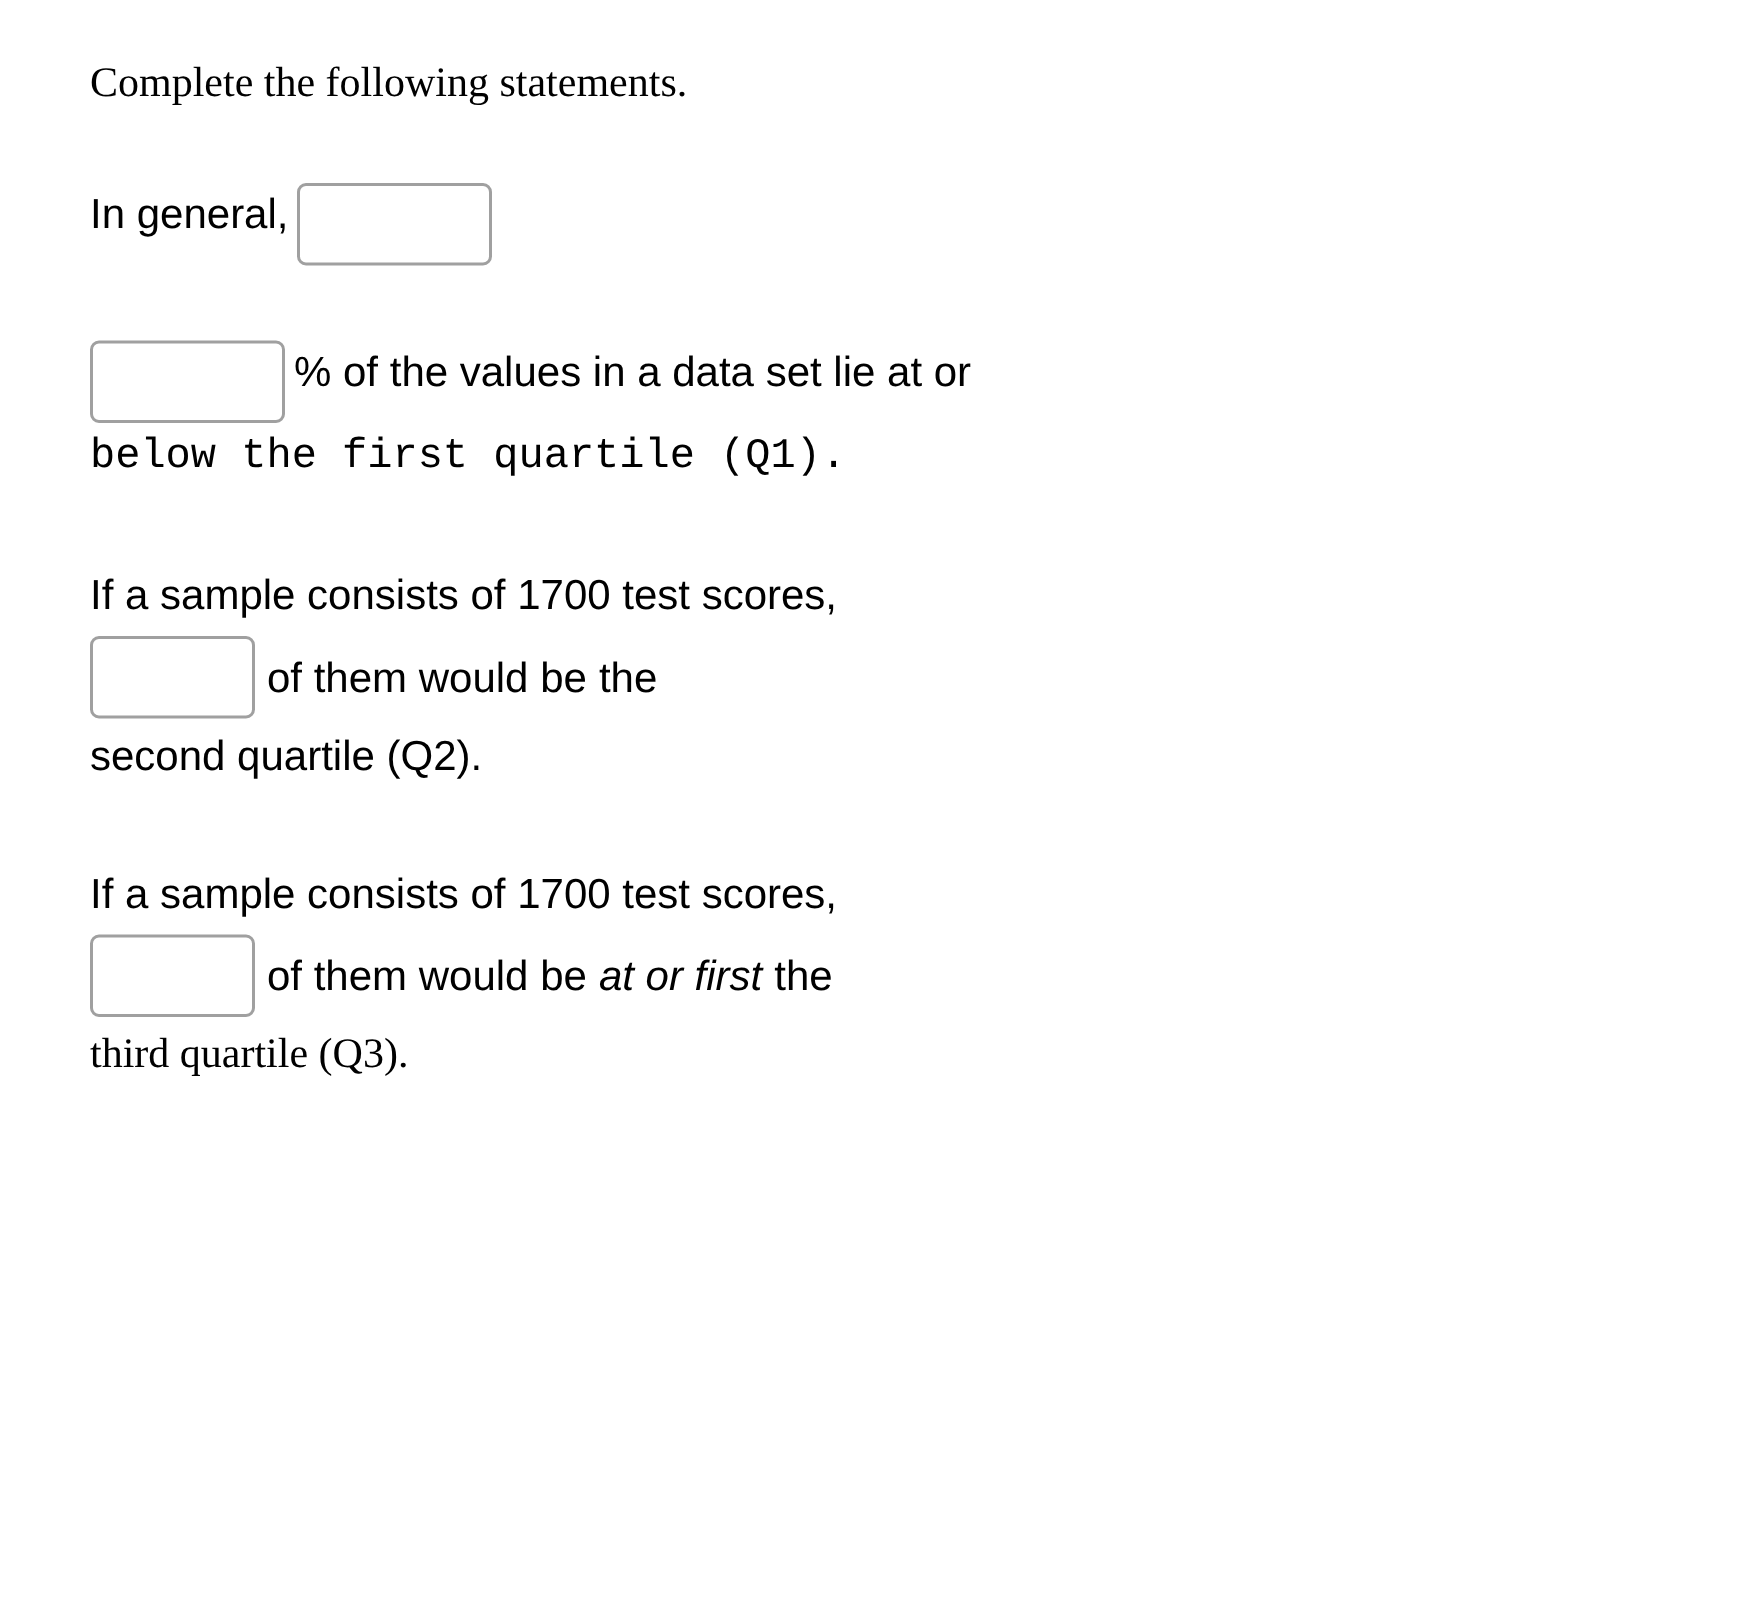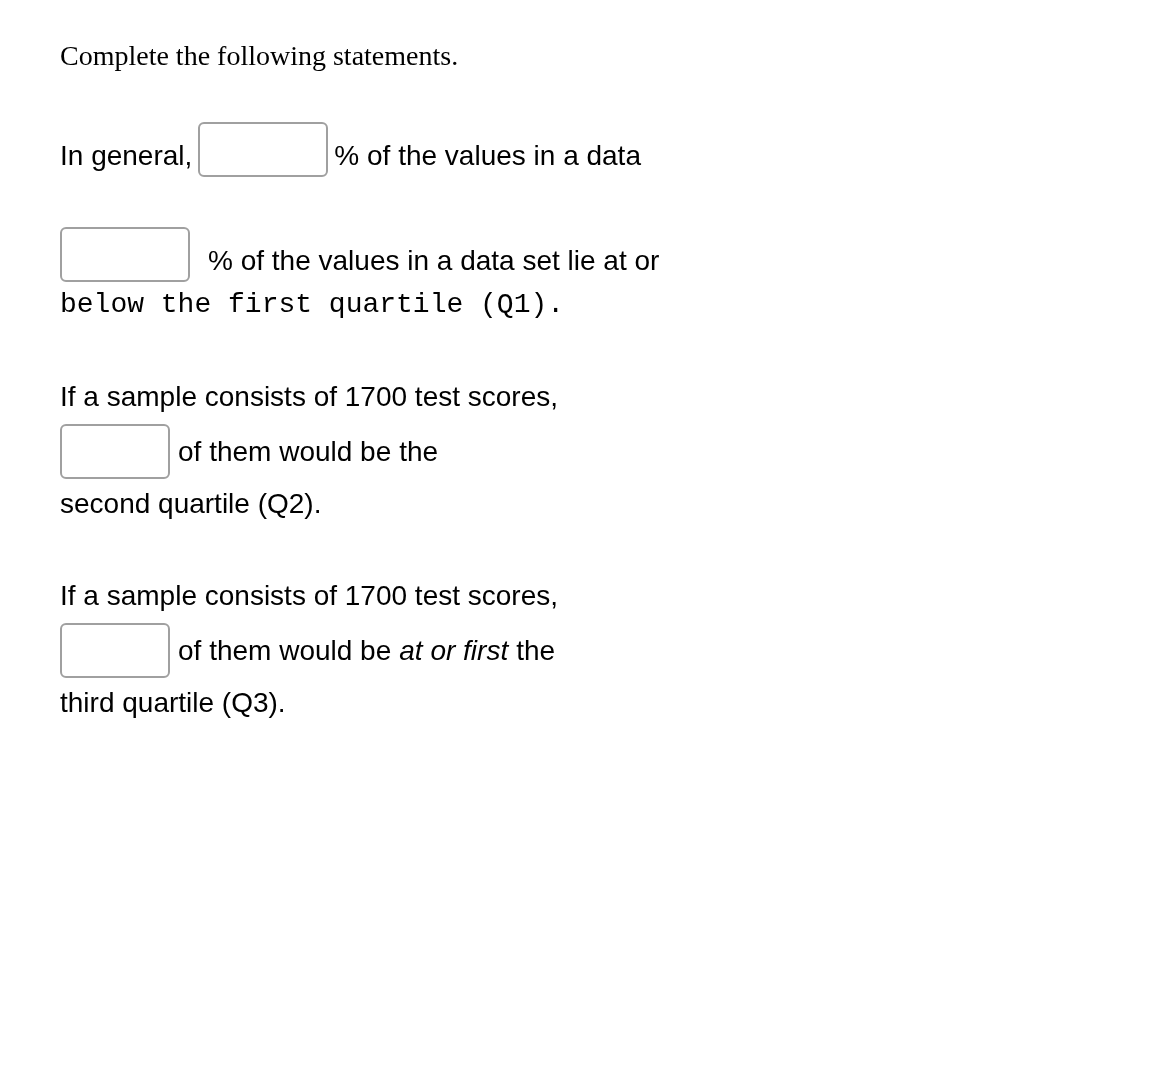--- a/index.html
+++ b/index.html
@@ -49,36 +49,36 @@
       vertical-align: middle;
       flex-shrink: 0;
     }
 
     em {
       font-style: italic;
     }
 
     .block1 .line1 {
       display: flex;
-      align-items: flex-end;
+      align-items: flex-start;
       gap: 6px;
       font-size: 28px;
       font-family: 'Arial', sans-serif;
     }
 
     .block1 .line2 {
       font-size: 28px;
       font-family: 'Arial', sans-serif;
       margin-top: 2px;
     }
 
     .block2 .line1 {
       display: flex;
-      align-items: flex-end;
-      gap: 18px;
+      align-items: flex-start;
+      gap: 6px;
       font-size: 28px;
       font-family: 'Arial', sans-serif;
     }
 
     .block2 .line2 {
       font-size: 28px;
       font-family: Liberation Mono, monospace;
       margin-top: 2px;
     }
 
@@ -111,34 +111,33 @@
       display: flex;
       align-items: center;
       gap: 8px;
       font-size: 28px;
       font-family: 'Arial', sans-serif;
       margin-top: 6px;
     }
 
     .block4 .line3 {
       font-size: 28px;
-      font-family: Liberation Sans, sans-serif;
+      font-family: Liberation Serif, serif;
       margin-top: 4px;
     }
   </style>
 </head>
 <body>
 
 <div class="page-title">Complete the following statements.</div>
 
 <div class="statement-block block1">
   <div class="line1">
     <span>In general,</span>
     <input class="answer-box" type="text" style="">
-    <span>% of the values in a data</span>
   </div>
 </div>
 
 <div class="statement-block block2">
   <div class="line1">
     <input class="answer-box" type="text" style="">
     <span>% of the values in a data set lie at or</span>
   </div>
   <div class="line2">
     <span>below the first quartile (Q1).</span>

